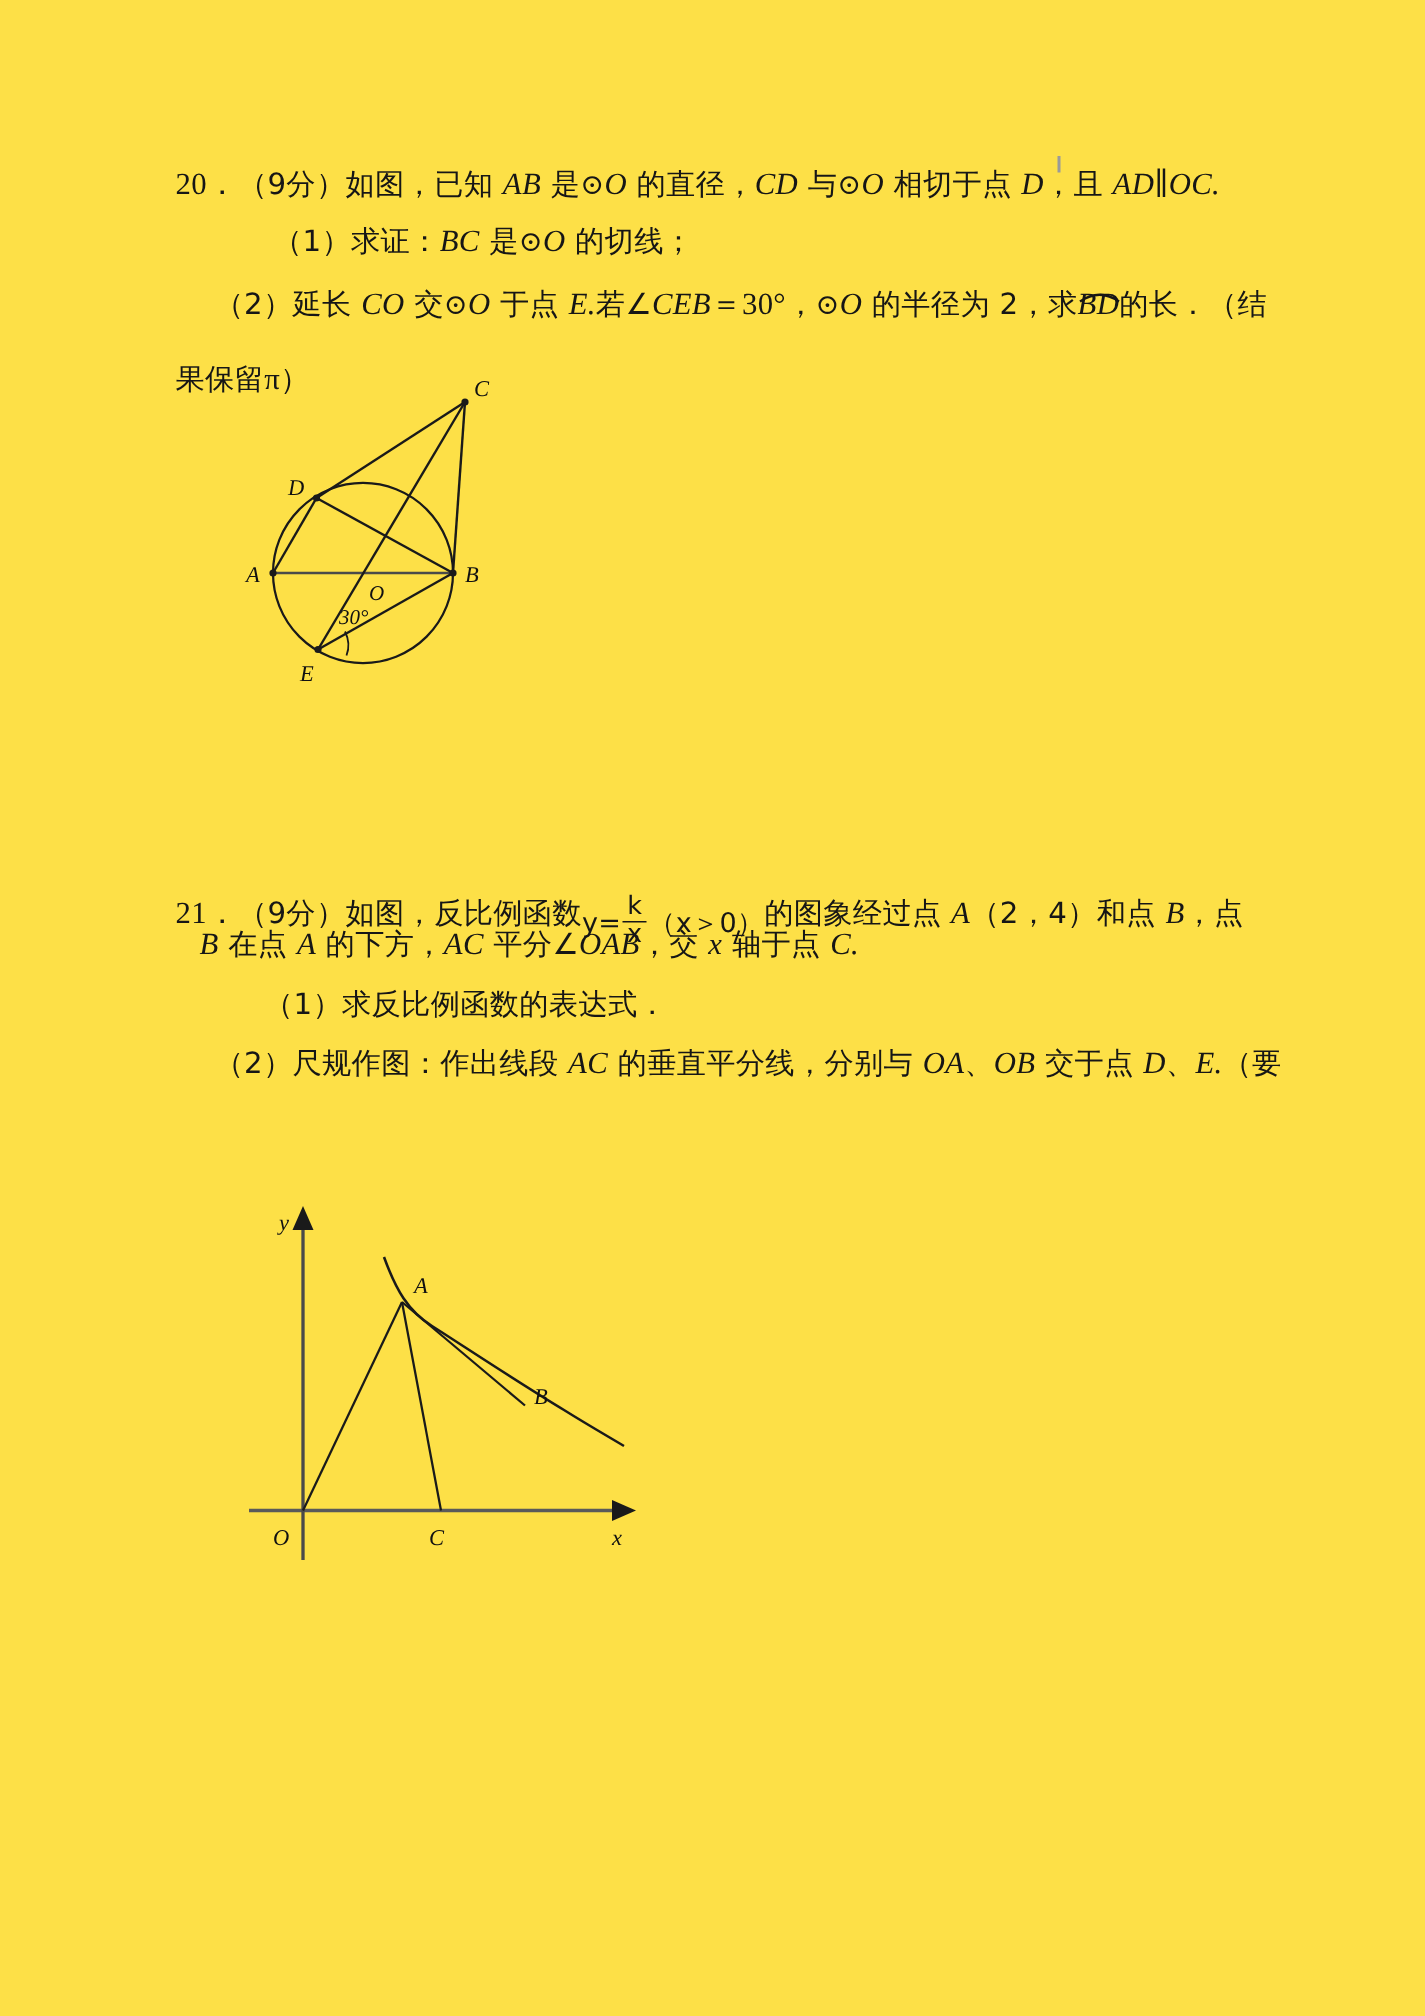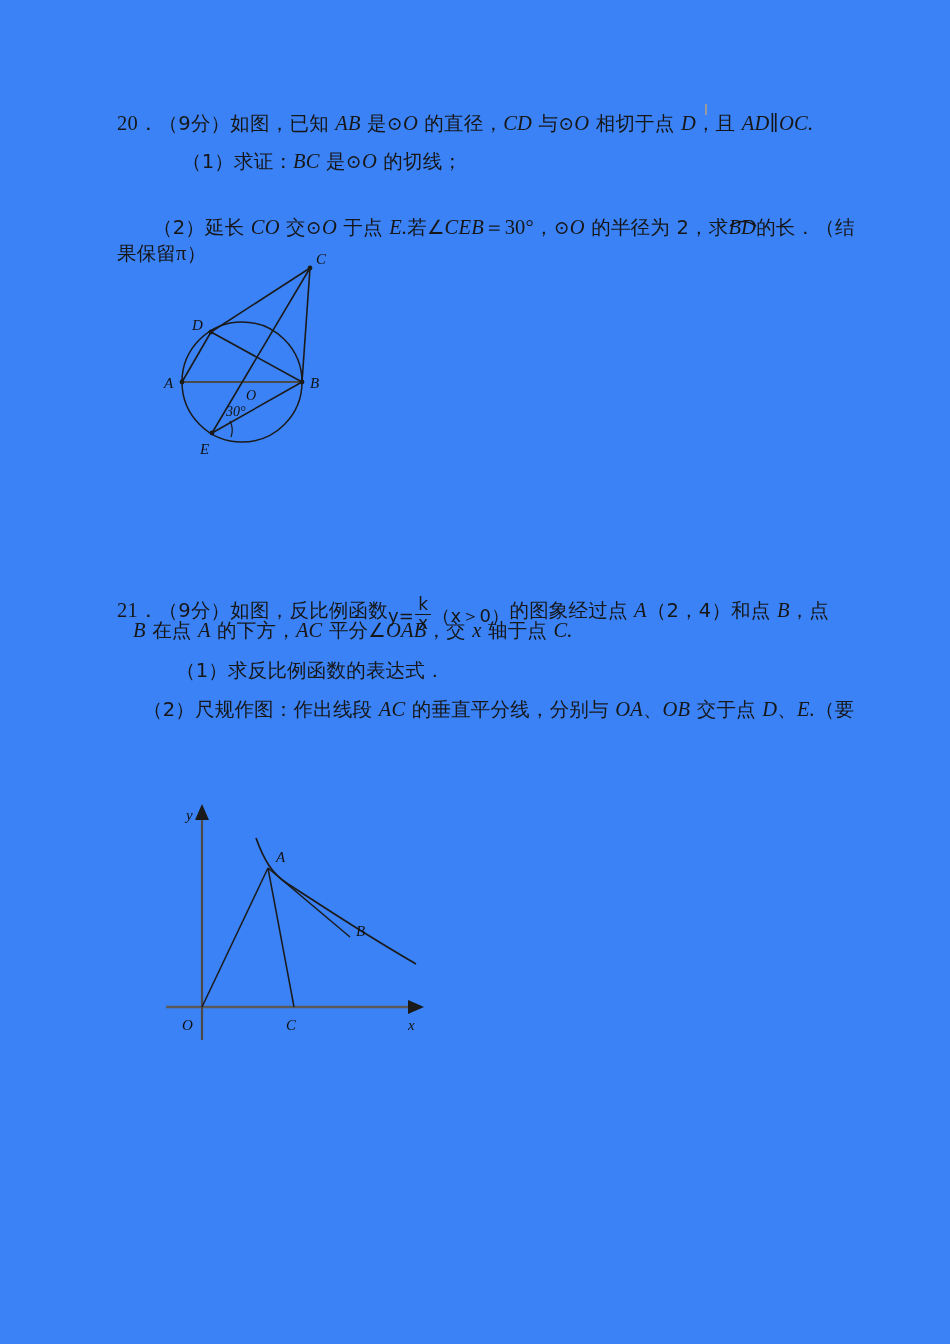--- a/index.html
+++ b/index.html
@@ -11,21 +11,21 @@
     width: 950px;
     height: 1344px;
     position: relative;
     font-family: "Liberation Serif", "DejaVu Serif", serif;
     color: #1a1a1a;
     overflow: hidden;
   }
   .page {
     position: absolute;
     inset: 0;
-    background: #3b82f6;
+    background: #fde047;
   }
 
   
   .qline {
     position: absolute;
     font-size: 20.5px;
     line-height: 30px;
     letter-spacing: 0.2px;
     white-space: nowrap;
     color: #161616;
@@ -107,21 +107,21 @@
 
   <div class="qline" style="left:117px; top:108px;">
     <span class="num">20．</span><span class="cjk">（9分）</span><span class="cjk">如图，已知 </span><span class="ital">AB</span><span class="cjk"> 是</span><span class="odot">⊙</span><span class="ital">O</span><span class="cjk"> 的直径，</span><span class="ital">CD</span><span class="cjk"> 与</span><span class="odot">⊙</span><span class="ital">O</span><span class="cjk"> 相切于点 </span><span class="ital">D</span><span class="cjk">，且 </span><span class="ital">AD∥OC.</span>
   </div>
   <div class="artifact" style="left:705px; top:104px;"></div>
 
   <div class="qline" style="left:143px; top:146px;margin-left:39px;">
     <span class="cjk">（1）求证：</span><span class="ital">BC</span><span class="cjk"> 是</span><span class="odot">⊙</span><span class="ital">O</span><span class="cjk"> 的切线；</span>
   </div>
 
-  <div class="qline" style="left:153px; top:186px;margin-top:24px;">
+  <div class="qline" style="left:143px; top:186px;">
     <span class="cjk">（2）延长 </span><span class="ital">CO</span><span class="cjk"> 交</span><span class="odot">⊙</span><span class="ital">O</span><span class="cjk"> 于点 </span><span class="ital">E.</span><span class="cjk">若∠</span><span class="ital">CEB</span><span class="num">＝30°</span><span class="cjk">，</span><span class="odot">⊙</span><span class="ital">O</span><span class="cjk"> 的半径为 2，求</span><span class="arcover"><span class="arcbar"><svg width="30" height="8" viewBox="0 0 30 8">
             <path d="M2,7 Q15,-2 28,7" stroke="#161616" stroke-width="1.6" fill="none"></path>
           </svg></span>BD</span><span class="cjk">的长．（结</span>
   </div>
 
   <div class="qline" style="left:117px; top:238px;">
     <span class="cjk">果保留</span><span class="num">π</span><span class="cjk">）</span>
   </div>
 
   <div class="figure" style="left:150px; top:248px; width:220px; height:225px;">

